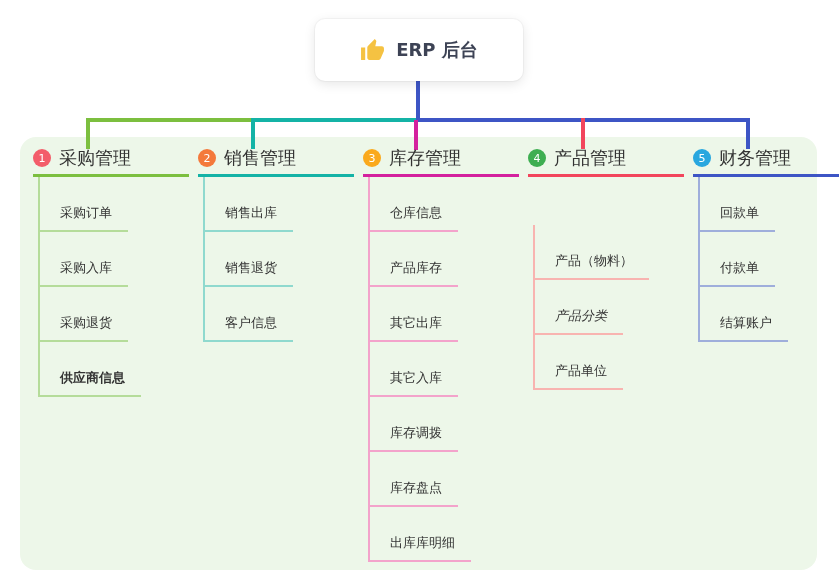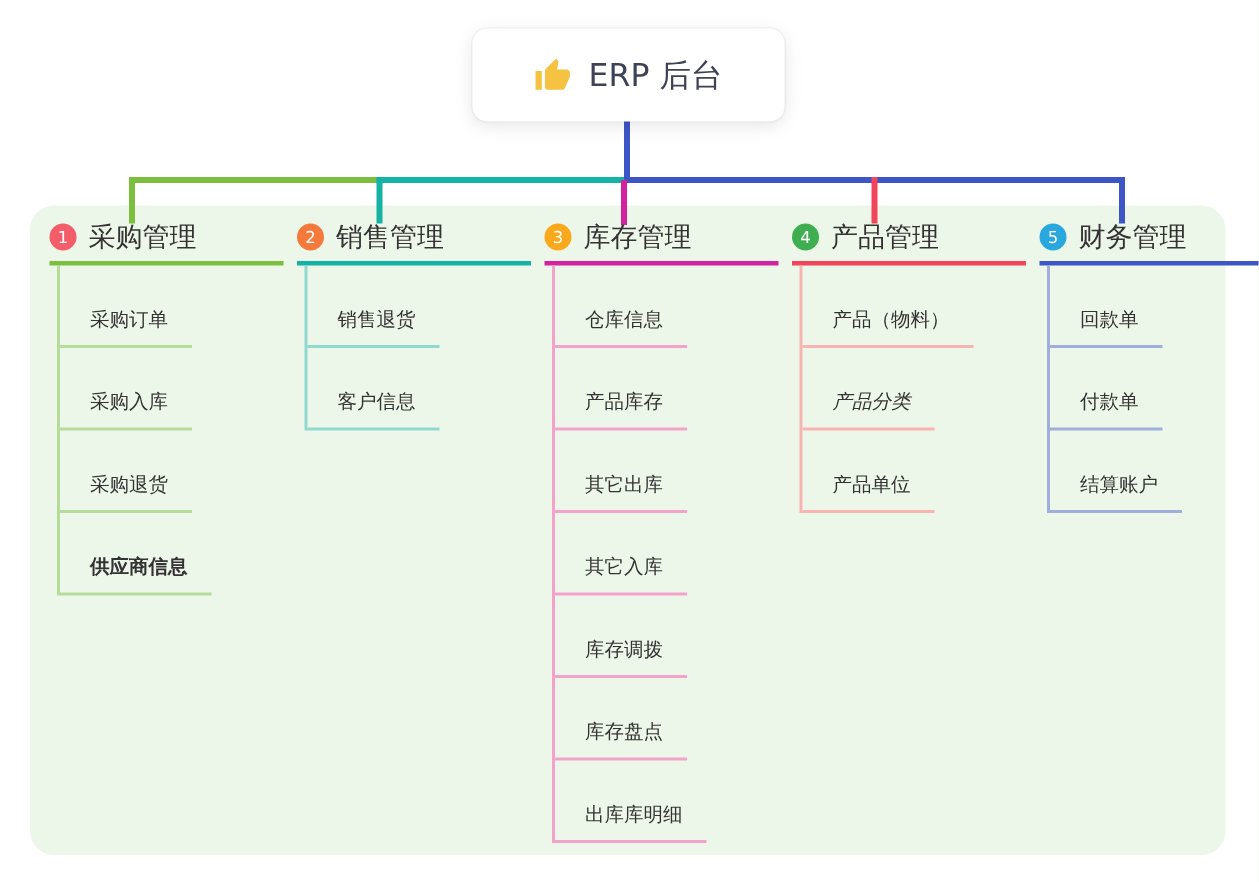--- a/index.html
+++ b/index.html
@@ -14,21 +14,21 @@
     position:absolute; left:20px; top:137px; width:797px; height:433px;
     border-radius:16px;
   }
 
   
   .root-node {
     position:absolute; left:315px; top:19px; width:208px; height:62px;
     background:#ffffff; border-radius:10px; z-index:4;
     box-shadow:0 3px 12px rgba(0,0,0,0.10), 0 0 0 1px rgba(0,0,0,0.03);
     display:flex; align-items:center; justify-content:center; gap:11px;
-    font-size:21px; font-weight:400; color:#3d4355;
+    font-size:18px; font-weight:700; color:#3d4355;
   }
   .root-node .icon { width:25px; height:25px; display:inline-flex; }
 
   
   .seg { position:absolute; z-index:2; }
   .seg-stem { left:416px; top:80px;  width:4px;   height:40px; }
   .seg-h1   { left:86px;  top:118px; width:169px; height:4px;  }
   .seg-h2   { left:251px; top:118px; width:169px; height:4px;  }
   .seg-h3   { left:416px; top:118px; width:334px; height:4px;  }
   .seg-d1   { left:86px;  top:118px; width:4px;   height:31px; }
@@ -112,20 +112,23 @@
     </div>
   </div>
 
   <div class="branch branch-2">
     <div class="branch-header" style="border-bottom-color: rgb(20, 179, 166);">
       <span class="badge" style="background-color: rgb(244, 121, 59);">2</span>
       <span class="branch-title">销售管理</span>
     </div>
     <div class="children" style="border-left-color: rgb(143, 217, 206);">
       <div class="child">
+        <div class="child-inner" style="border-bottom-color: rgb(143, 217, 206);">销售出库</div>
+      </div>
+      <div class="child">
         <div class="child-inner" style="border-bottom-color: rgb(143, 217, 206);">销售退货</div>
       </div>
       <div class="child">
         <div class="child-inner" style="border-bottom-color: rgb(143, 217, 206);">客户信息</div>
       </div>
     </div>
   </div>
 
   <div class="branch branch-3">
     <div class="branch-header" style="border-bottom-color: rgb(212, 33, 158);">
@@ -155,21 +158,21 @@
         <div class="child-inner" style="border-bottom-color: rgb(243, 163, 203);">出库库明细</div>
       </div>
     </div>
   </div>
 
   <div class="branch branch-4">
     <div class="branch-header" style="border-bottom-color: rgb(242, 69, 92);">
       <span class="badge" style="background-color: rgb(62, 174, 81);">4</span>
       <span class="branch-title">产品管理</span>
     </div>
-    <div class="children" style="border-left-color: rgb(248, 180, 176);">
+    <div class="children" style="border-left-color: rgb(248, 180, 176); margin-top: 48px;">
       <div class="child">
         <div class="child-inner" style="border-bottom-color: rgb(248, 180, 176);">产品（物料）</div>
       </div>
       <div class="child">
         <div class="child-inner" style="border-bottom-color: rgb(248, 180, 176); font-style: italic;">产品分类</div>
       </div>
       <div class="child">
         <div class="child-inner" style="border-bottom-color: rgb(248, 180, 176);">产品单位</div>
       </div>
     </div>

